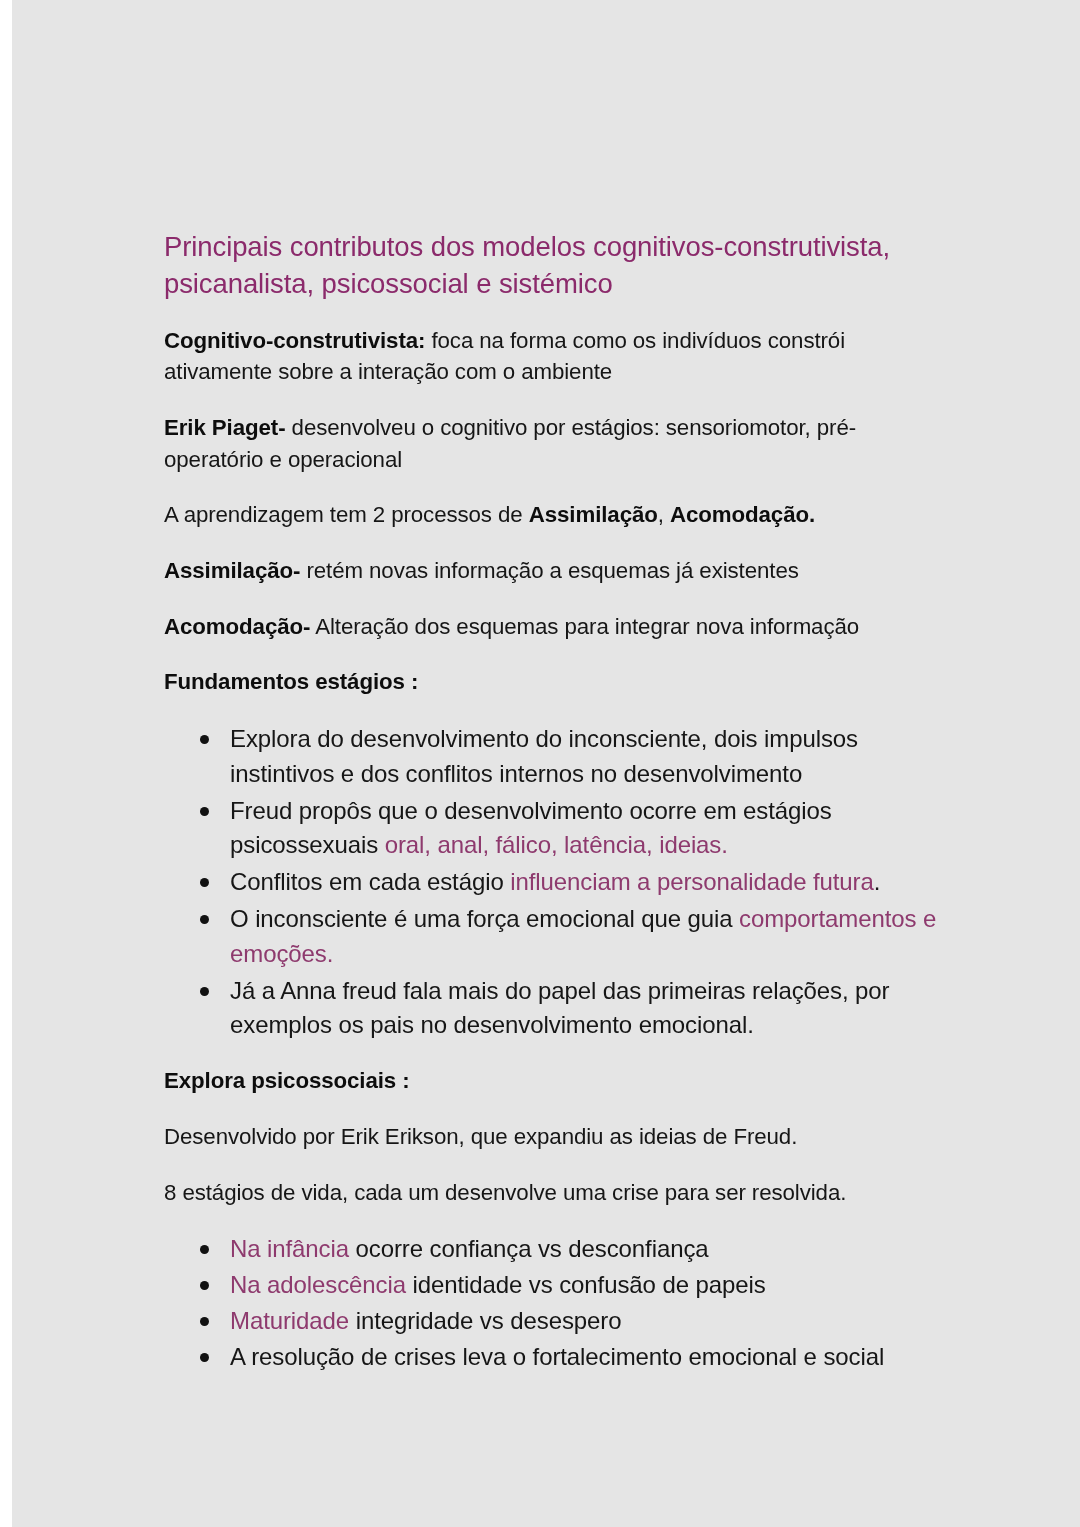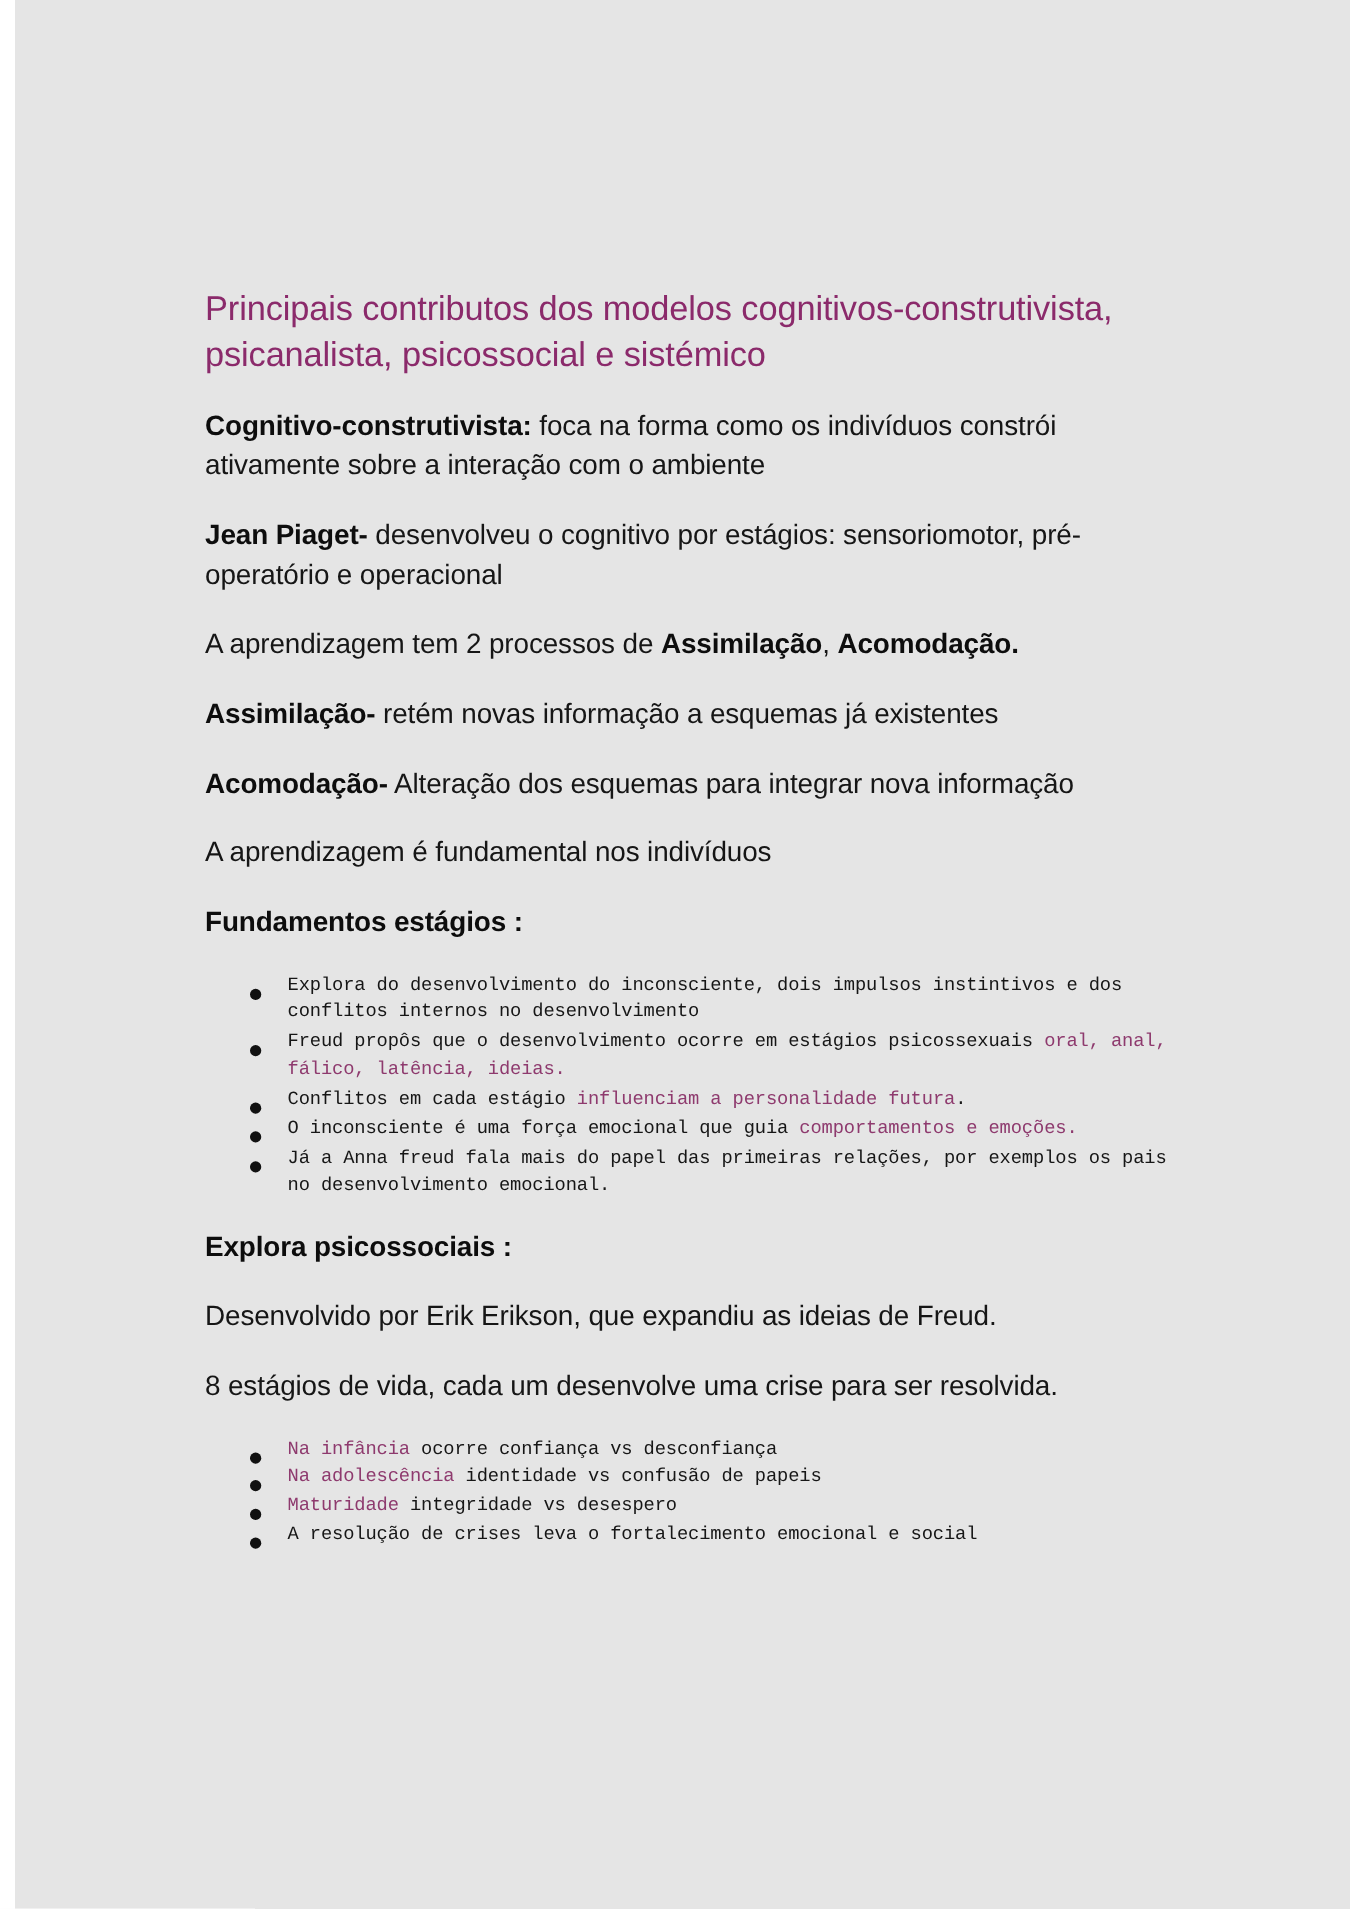--- a/index.html
+++ b/index.html
@@ -66,27 +66,26 @@
   }
 
   
   ul.bullets {
     list-style: none;
     margin: 0 0 22px 0;
     padding: 0;
   }
   ul.bullets li {
     position: relative;
-    font-size: 15px;
+    font-size: 24px;
     line-height: 1.45;
     letter-spacing: -0.1px;
     color: #161616;
     padding-left: 66px;
     margin: 0 0 2px 0;
-    font-family: Liberation Mono, monospace;
   }
   ul.bullets li::before {
     content: "";
     position: absolute;
     left: 36px;
     top: 13px;
     width: 9px;
     height: 9px;
     border-radius: 50%;
     background: #111111;
@@ -96,29 +95,28 @@
 </head>
 <body>
 
 <div class="page">
   <div class="doc-body">
 
     <h1 class="doc-title">Principais contributos dos modelos cognitivos-construtivista, psicanalista, psicossocial e sistémico</h1>
 
     <p class="para"><span class="lead">Cognitivo-construtivista:</span><span> foca na forma como os indivíduos constrói ativamente sobre a interação com o ambiente</span></p>
 
-    <p class="para"><span class="lead">Jean Piaget-</span><span> desenvolveu o cognitivo por estágios: sensoriomotor, pré-operatório e operacional</span></p>
+    <p class="para"><span class="lead">Erik Piaget-</span><span> desenvolveu o cognitivo por estágios: sensoriomotor, pré-operatório e operacional</span></p>
 
     <p class="para"><span>A aprendizagem tem 2 processos de </span><b>Assimilação</b><span>, </span><b>Acomodação.</b></p>
 
     <p class="para"><span class="lead">Assimilação-</span><span> retém novas informação a esquemas já existentes</span></p>
 
     <p class="para"><span class="lead">Acomodação-</span><span> Alteração dos esquemas para integrar nova informação</span></p>
 
-    <p class="para">A aprendizagem é fundamental nos indivíduos</p>
 
     <p class="para"><span class="lead">Fundamentos estágios :</span></p>
 
 
     <ul class="bullets">
       <li><span>Explora do desenvolvimento do inconsciente, dois impulsos instintivos e dos conflitos internos no desenvolvimento</span><span class="hl"></span><span></span></li>
 
       <li><span>Freud propôs que o desenvolvimento ocorre em estágios psicossexuais </span><span class="hl">oral, anal, fálico, latência, ideias.</span><span></span></li>
 
       <li><span>Conflitos em cada estágio </span><span class="hl">influenciam a personalidade futura</span><span>.</span></li>

